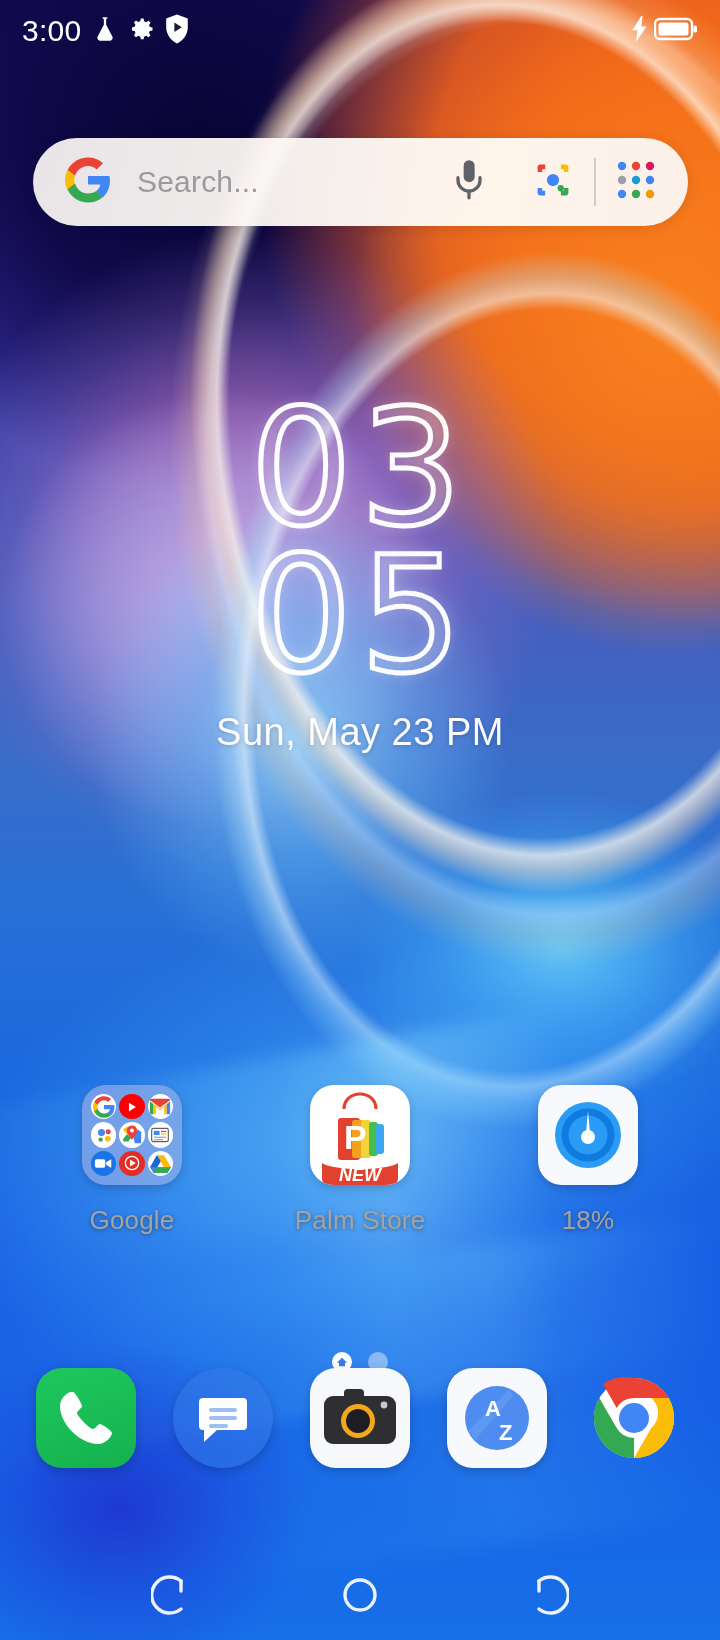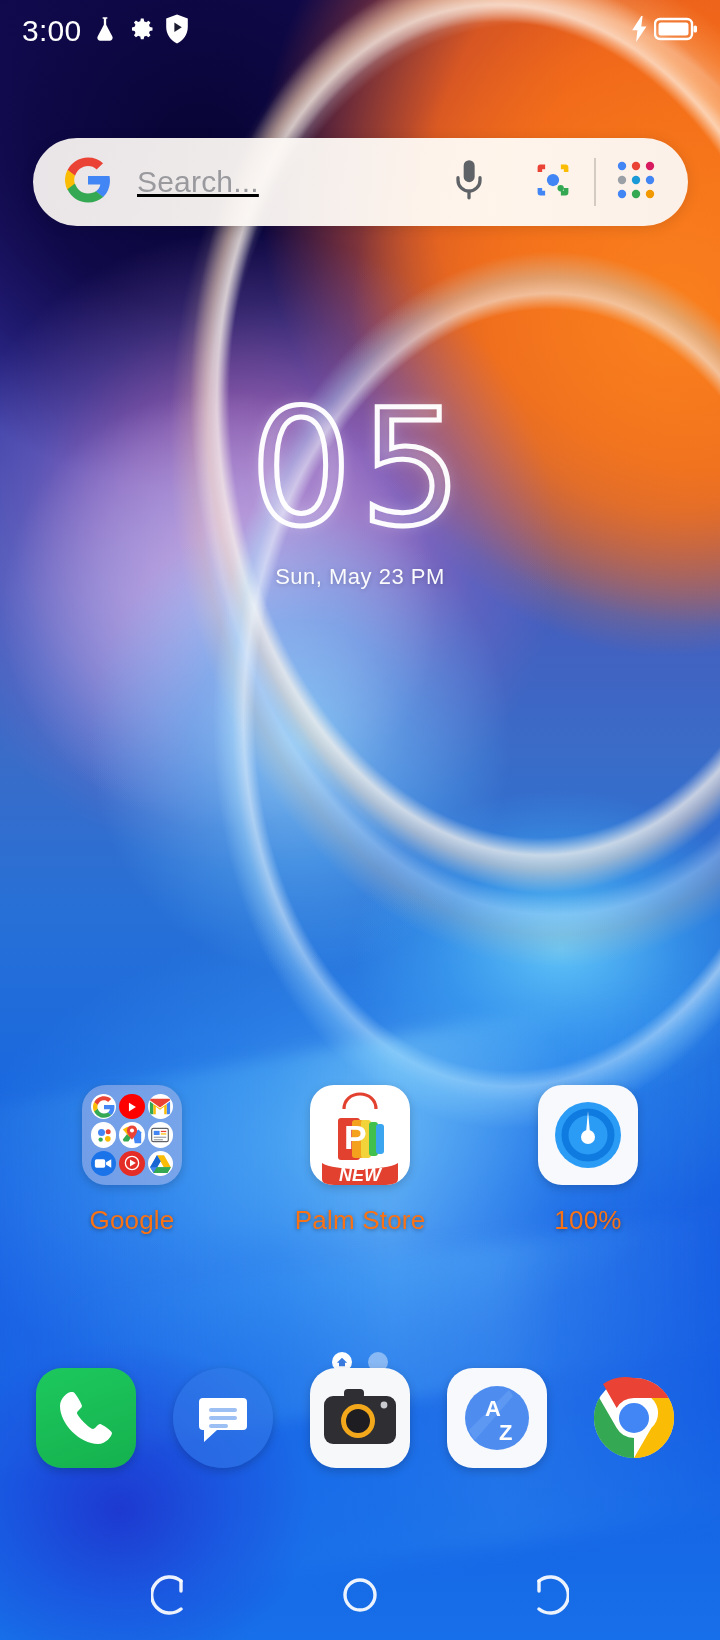--- a/index.html
+++ b/index.html
@@ -183,21 +183,21 @@
   
   #searchbar {
     position:absolute; left:33px; top:138px; width:655px; height:88px;
     border-radius:44px; z-index:20;
     background:linear-gradient(100deg,
       rgba(250,246,244,0.93) 0%,
       rgba(253,249,245,0.95) 40%,
       rgba(255,250,243,0.96) 70%,
       rgba(252,248,246,0.94) 100%);
     box-shadow:0 2px 14px rgba(0,0,0,0.12);
-    display:flex; align-items:center; padding:0 30px 0 32px;text-decoration:underline;
+    display:flex; align-items:center; padding:0 30px 0 32px;
   }
   #search-placeholder {
     flex:1; margin-left:26px; font-size:30px; color:#9a9a9e;
     letter-spacing:0.2px;
   }
   .sb-divider {
     width:2px; height:48px; background:rgba(0,0,0,0.16); margin:0 18px 0 20px;
   }
 
   
@@ -207,36 +207,36 @@
   }
   .clock-line {
     font-family:"DejaVu Sans", sans-serif;
     font-size:160px; line-height:0.92; font-weight:400;
     color:transparent;
     -webkit-text-stroke:5px rgba(255,255,255,0.97);
     letter-spacing:8px;
     text-shadow:0 0 16px rgba(255,255,255,0.28);
   }
   #clock-date {
-    margin-top:22px; font-size:22px; color:rgba(255,255,255,0.97);
+    margin-top:22px; font-size:38px; color:rgba(255,255,255,0.97);
     letter-spacing:0.5px; text-shadow:0 1px 5px rgba(0,0,0,0.2);
   }
 
   
   #appgrid {
     position:absolute; left:0; top:1085px; width:720px; z-index:20;
     display:flex; justify-content:space-around; padding:0 18px;
   }
   .app { width:118px; display:flex; flex-direction:column; align-items:center; }
   .app-icon {
     width:100px; height:100px; border-radius:24px; position:relative;
     overflow:hidden; box-shadow:0 3px 10px rgba(0,0,0,0.18);
   }
   .app-label {
-    margin-top:20px; font-size:26px; color:#f97316; white-space:nowrap;
+    margin-top:20px; font-size:26px; color:#a3a3a3; white-space:nowrap;
     text-shadow:0 1px 4px rgba(0,0,0,0.4); letter-spacing:0.2px;text-align:center;
   }
 
   
   .folder {
     background:rgba(158,178,230,0.62);
     display:grid; grid-template-columns:repeat(3,1fr);
     grid-template-rows:repeat(3,1fr);
     gap:3px; padding:9px; border-radius:24px;
   }
@@ -369,20 +369,21 @@
       <circle cx="22" cy="22" r="4.2" fill="#1A9BD7"></circle>
       <circle cx="36" cy="22" r="4.2" fill="#4285F4"></circle>
       <circle cx="8" cy="36" r="4.2" fill="#4285F4"></circle>
       <circle cx="22" cy="36" r="4.2" fill="#34A853"></circle>
       <circle cx="36" cy="36" r="4.2" fill="#F29900"></circle>
     </svg>
   </span>
 </div>
 
 <div id="clock">
+  <div class="clock-line">03</div>
   <div class="clock-line">05</div>
   <div id="clock-date">Sun, May 23 PM</div>
 </div>
 
 <div id="appgrid">
 
   <div class="app">
     <div class="app-icon folder">
       <div class="mini">
         <svg width="22" height="22" viewBox="0 0 48 48">
@@ -479,21 +480,21 @@
 
   <div class="app">
     <div class="app-icon" style="background:#F7F9FC;">
       <svg width="100" height="100" viewBox="0 0 100 100">
         <circle cx="50" cy="50" r="33" fill="#2B9CF5"></circle>
         <circle cx="50" cy="50" r="23" fill="none" stroke="#0F7BE0" stroke-width="7"></circle>
         <path d="M50 26 L52 48 L48 48 Z" fill="#fff"></path>
         <circle cx="50" cy="52" r="7" fill="#fff"></circle>
       </svg>
     </div>
-    <div class="app-label">100%</div>
+    <div class="app-label">18%</div>
   </div>
 
 </div>
 
 <div id="pagedots">
   <div class="dot active">
     <svg width="12" height="12" viewBox="0 0 14 14">
         <path fill="#3A7BE0" d="M7 2l6 6H10.5v4h-7V8H1z"></path>
       </svg>
   </div>

